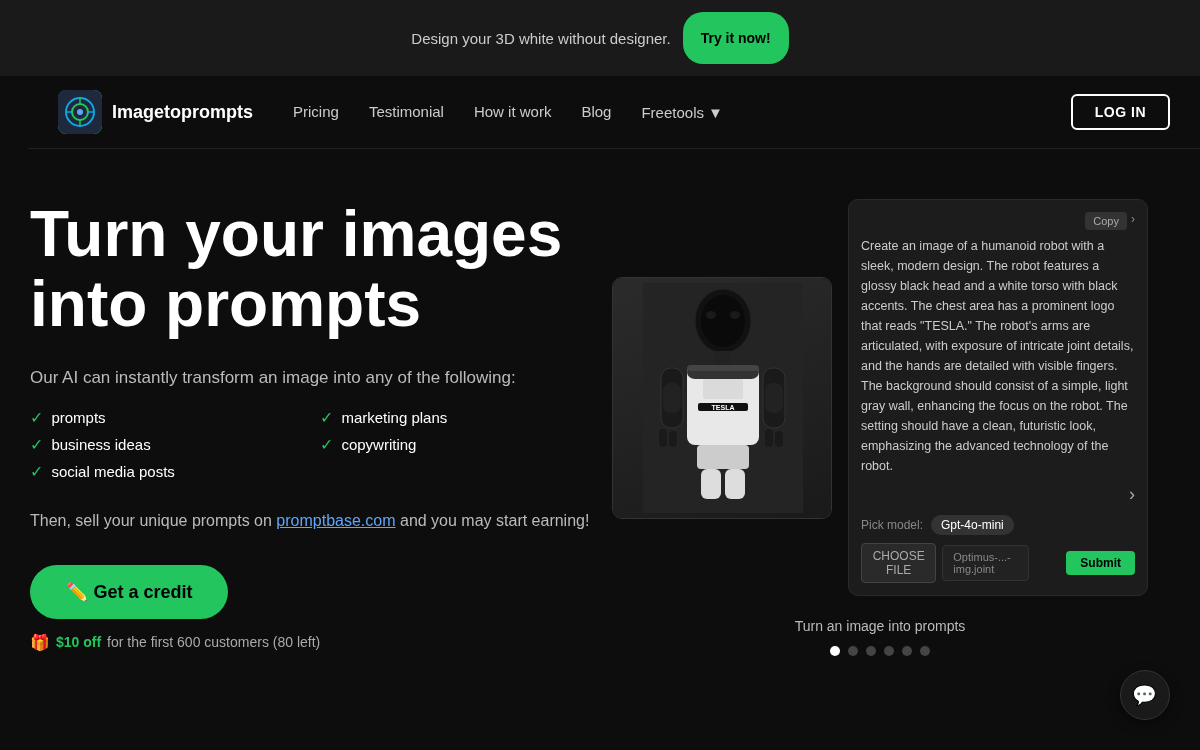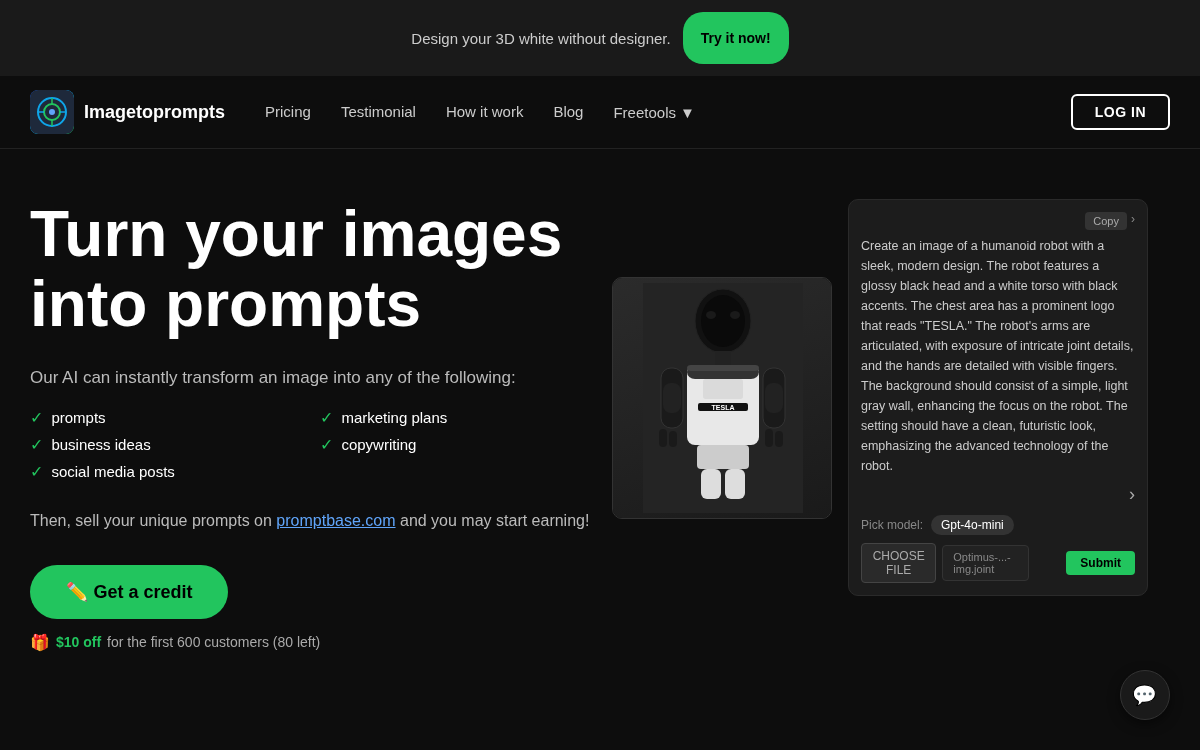--- a/index.html
+++ b/index.html
@@ -37,20 +37,21 @@
       cursor: pointer;
     }
 
     
     .navbar {
       display: flex;
       align-items: center;
       padding: 14px 30px;
       border-bottom: 1px solid #222;
       gap: 40px;
+      margin-left: 28px;
     }
     .logo-area {
       display: flex;
       align-items: center;
       gap: 10px;
       text-decoration: none;
       color: #fff;
     }
     .logo-img {
       width: 44px;
@@ -483,18 +484,29 @@
           </div>
           <div class="actions-row">
             <button class="choose-file-btn">CHOOSE FILE</button>
             <span class="file-name-label">Optimus-...-img.joint</span>
             <button class="submit-btn">Submit</button>
           </div>
         </div>
       </div>
     </div>
 
+    <div style="text-align:center; margin-top:14px;">
+      <p class="demo-label">Turn an image into prompts</p>
+      <div class="carousel-dots">
+        <div class="dot active"></div>
+        <div class="dot"></div>
+        <div class="dot"></div>
+        <div class="dot"></div>
+        <div class="dot"></div>
+        <div class="dot"></div>
+      </div>
+    </div>
   </div>
 </div>
 
 <div class="chat-bubble">
   <span style="font-size:20px;">💬</span>
 </div>
 
 </body></html>

